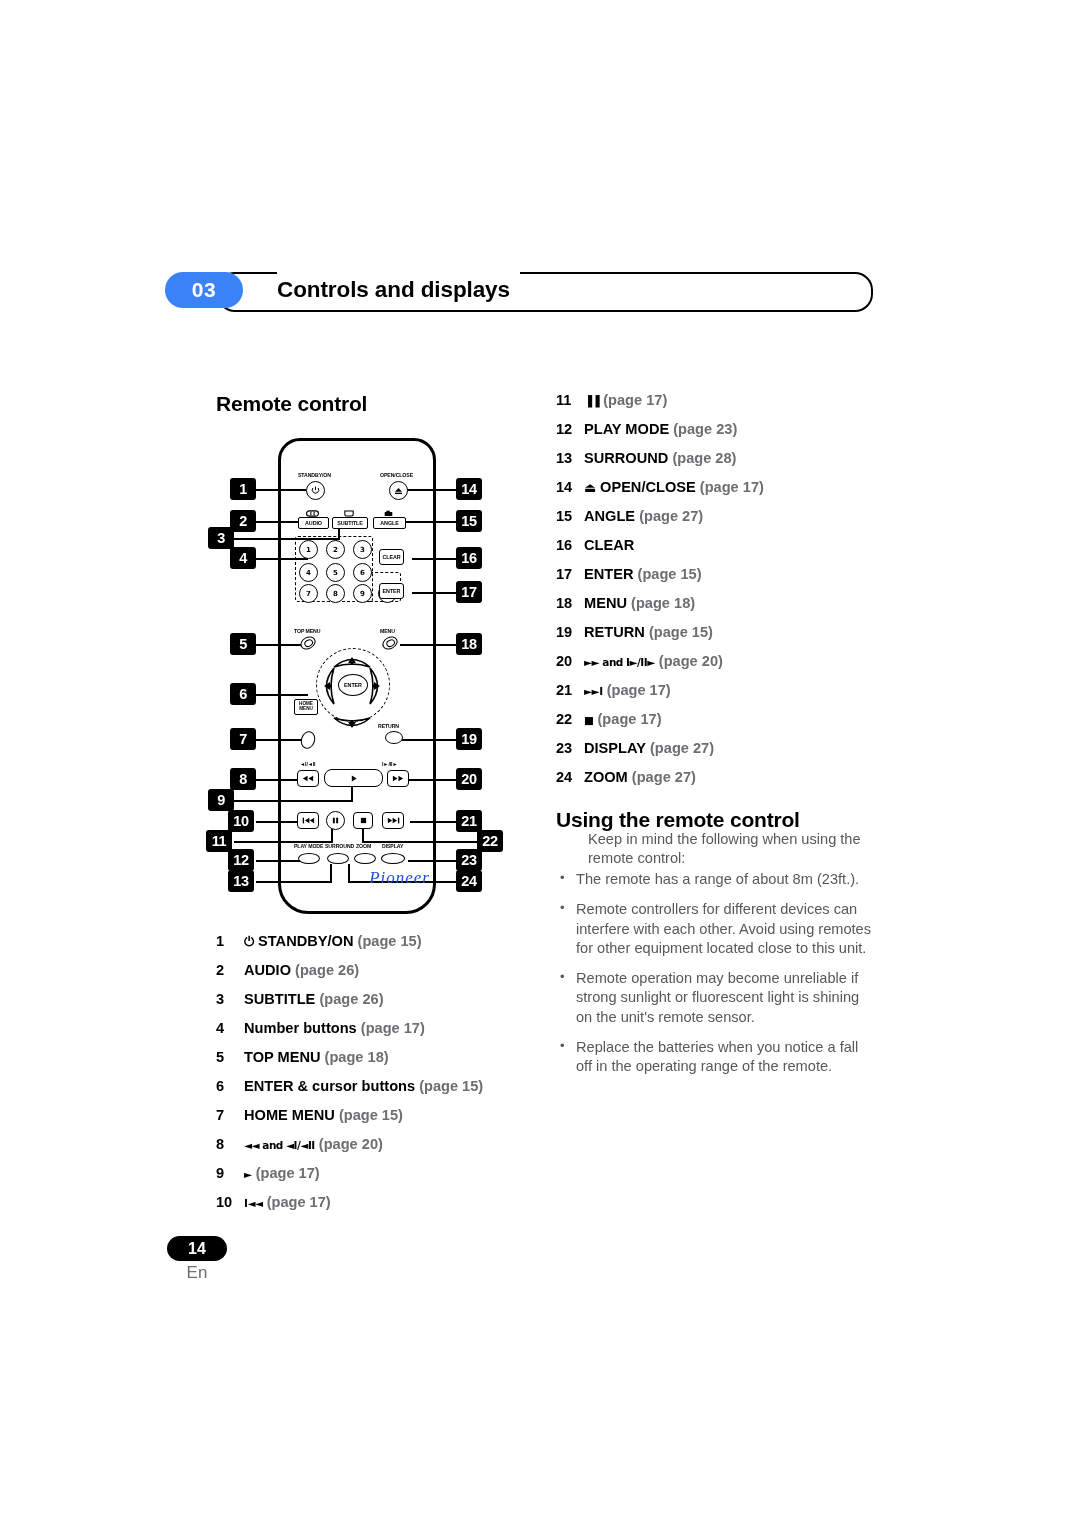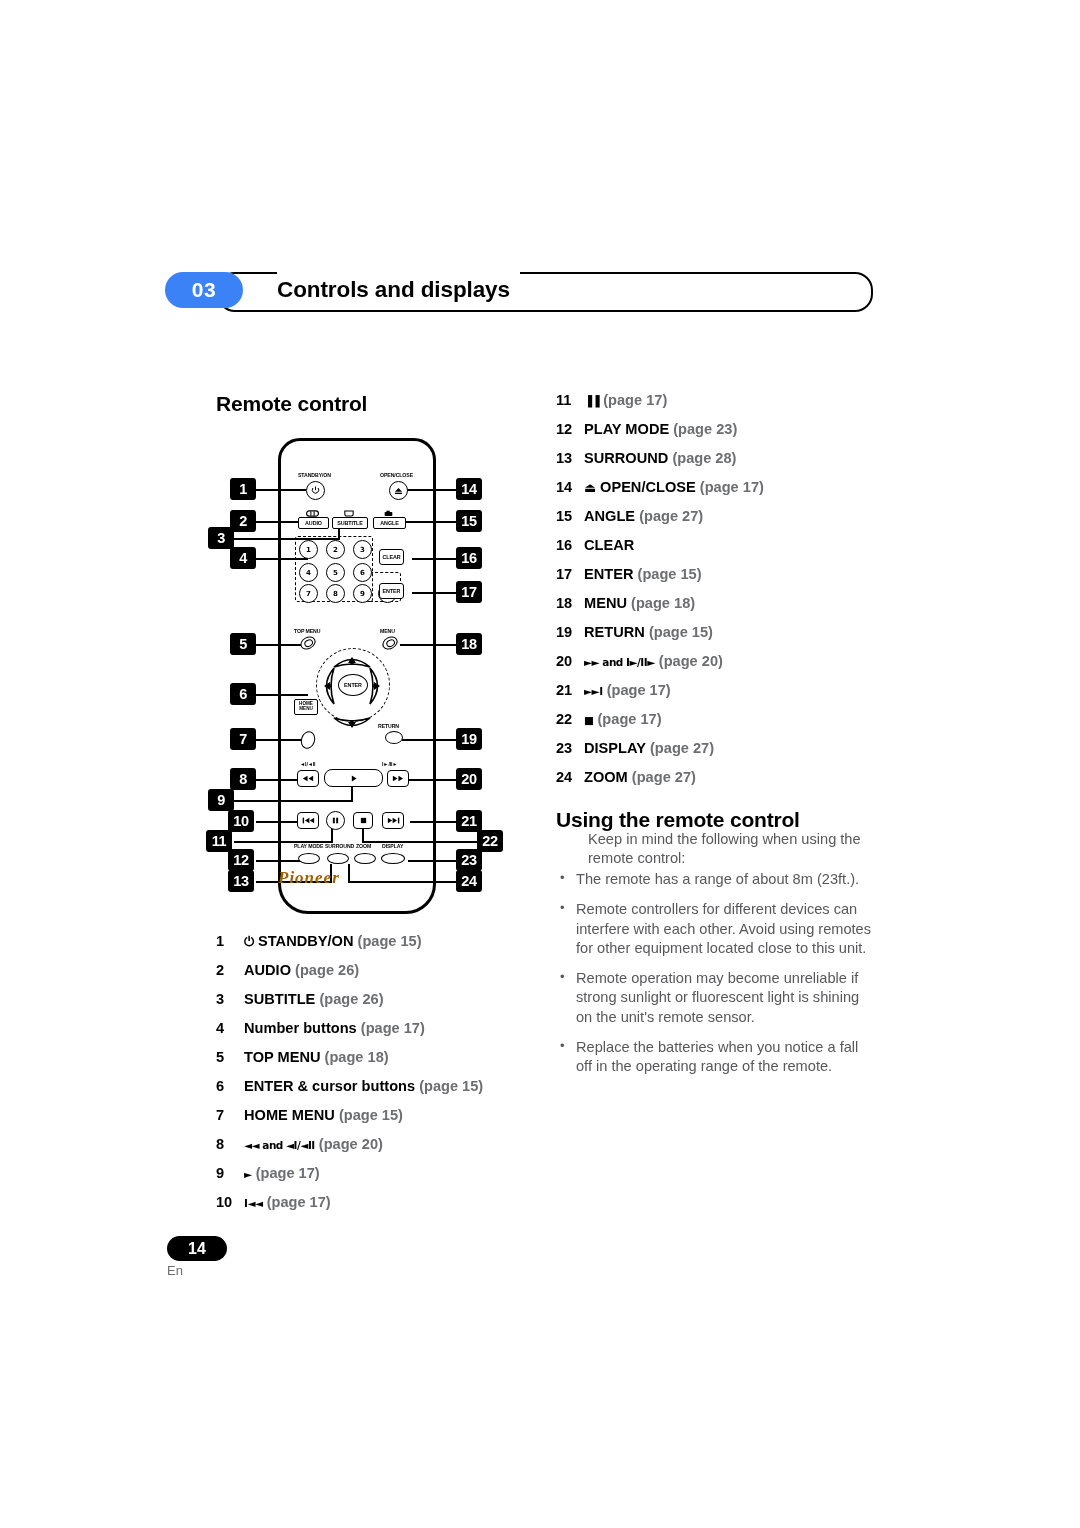--- a/index.html
+++ b/index.html
@@ -178,23 +178,23 @@
     line-height: 25px;
     background: #000;
     color: #fff;
     border-radius: 13px;
     font-size: 16px;
     font-weight: bold;
   }
   #page-footer .lang {
     display: block;
     margin-top: 2px;
-    font-size: 13px;
+    font-size: 17px;
     color: #6d6e71;
-    text-align: left;
+    text-align: center;
   }
 
   
   #remote-figure {
     position: absolute;
     left: 222px;
     top: 432px;
     width: 300px;
     height: 490px;
   }
@@ -330,27 +330,27 @@
     text-align: center;
     line-height: 5.2px;
     padding-top: 1px;
     color: #000;
   }
   #pioneer-logo {
     position: absolute;
     left: 0;
     right: 0;
     bottom: 34px;
-    text-align: left;
+    text-align: right;
     font-family: "Liberation Serif", serif;
     font-style: italic;
-    font-weight: bold;
+    font-weight: normal;
     font-size: 17px;
     letter-spacing: 1px;
-    color: #a16207;
+    color: #1d4ed8;
     z-index: 4;
   }
   .tiny-ico {
     position: absolute;
     z-index: 5;
   }
 </style>
 </head>
 <body>
 

